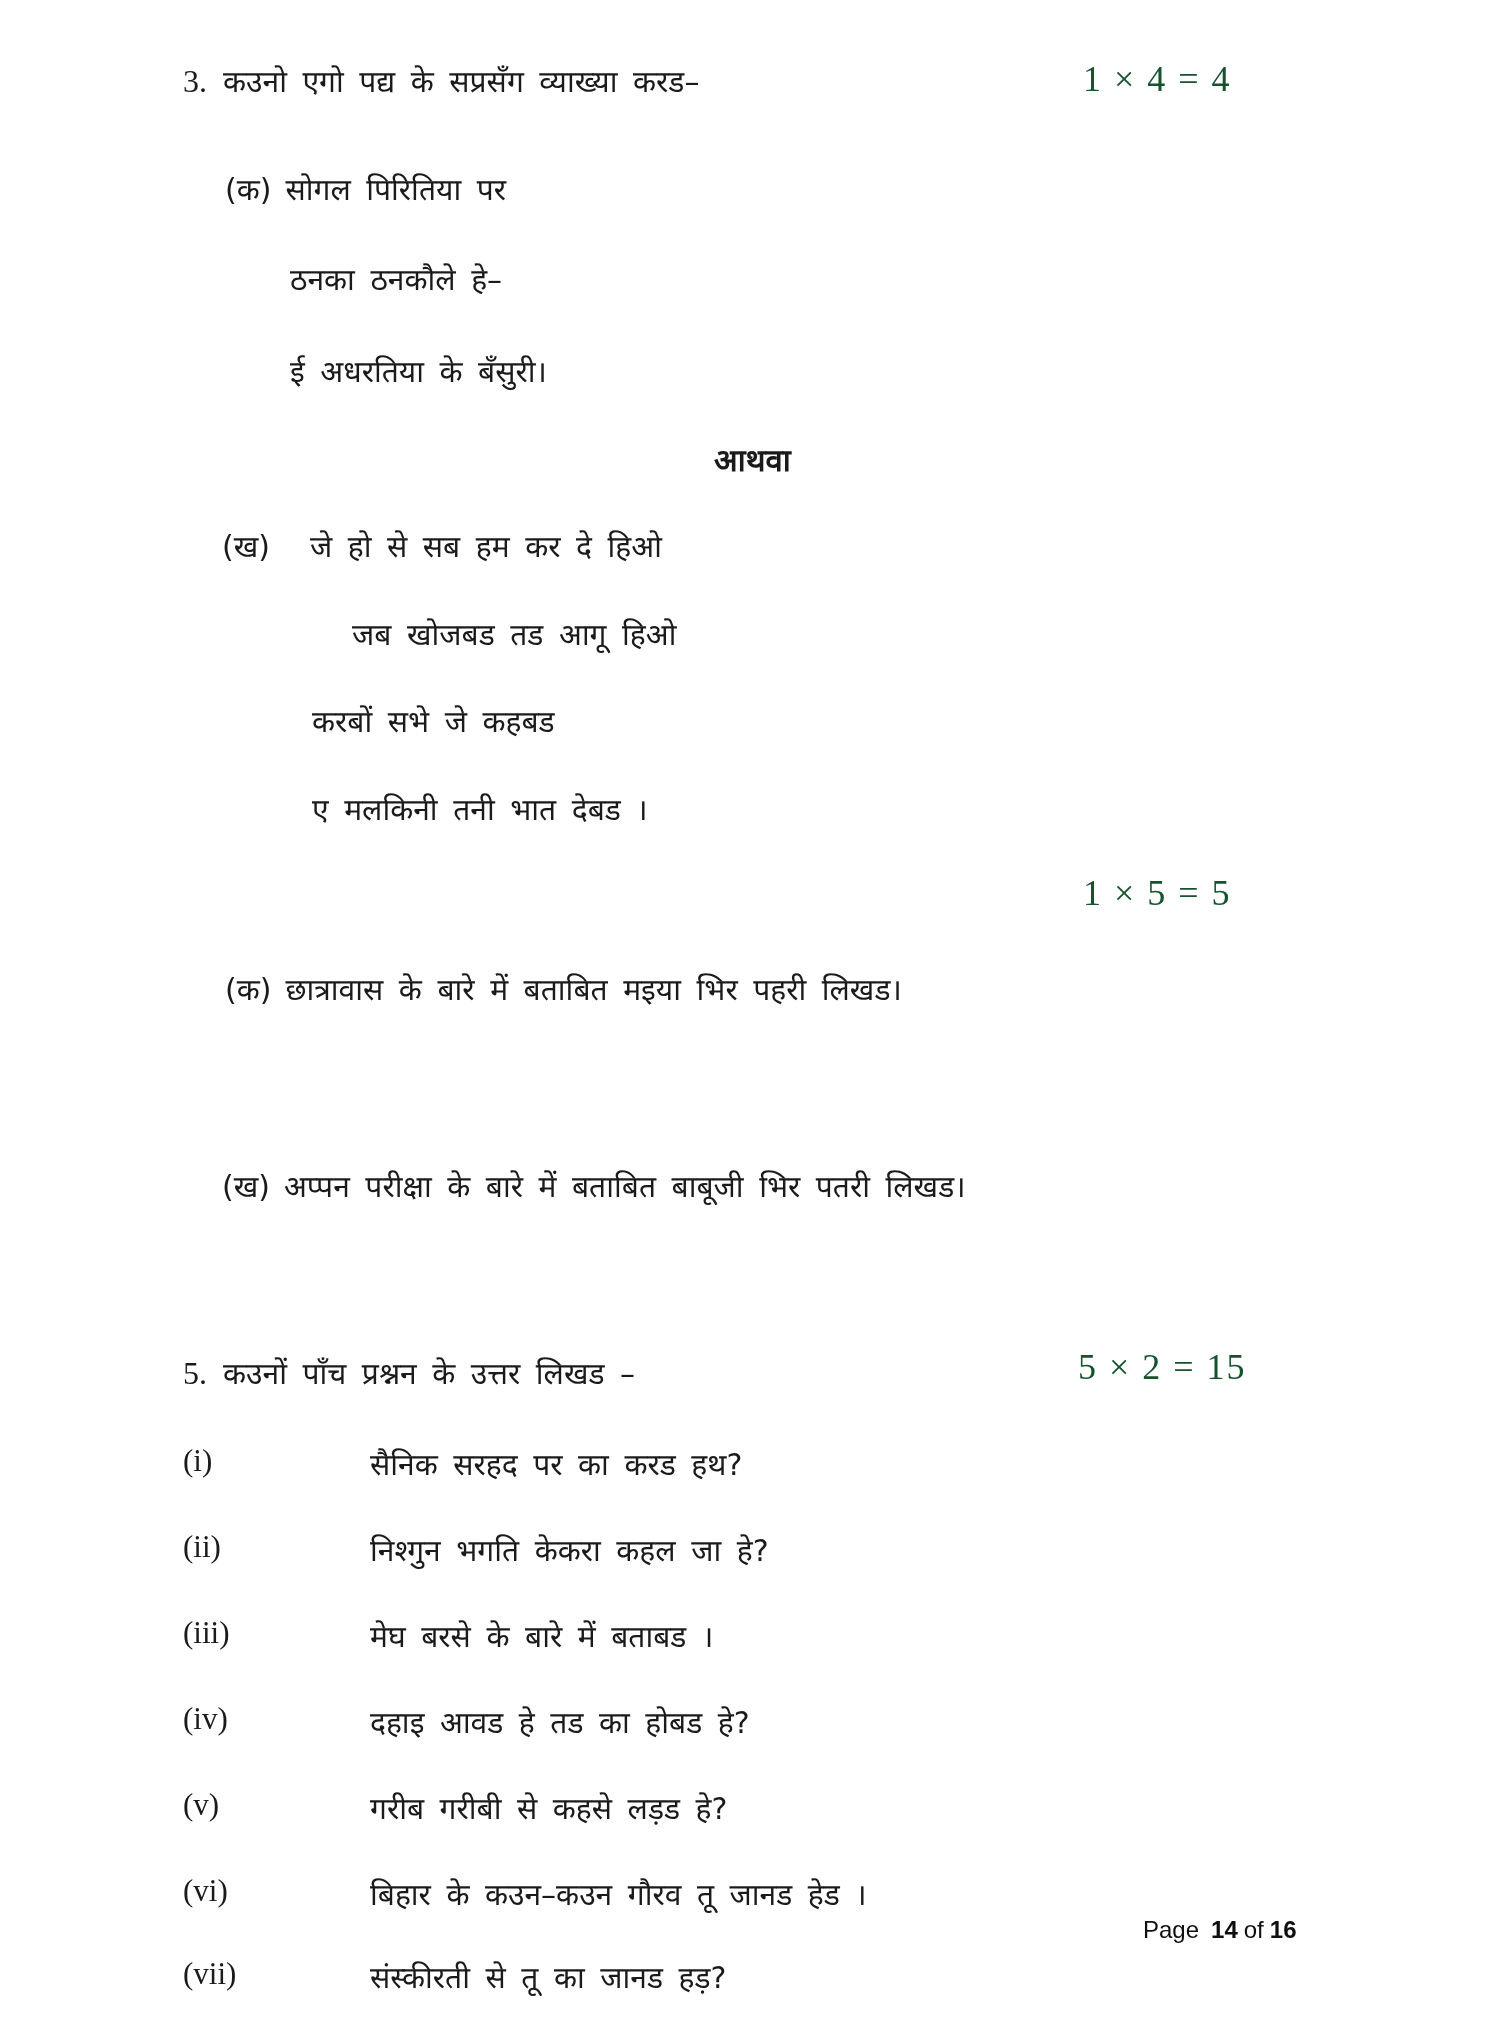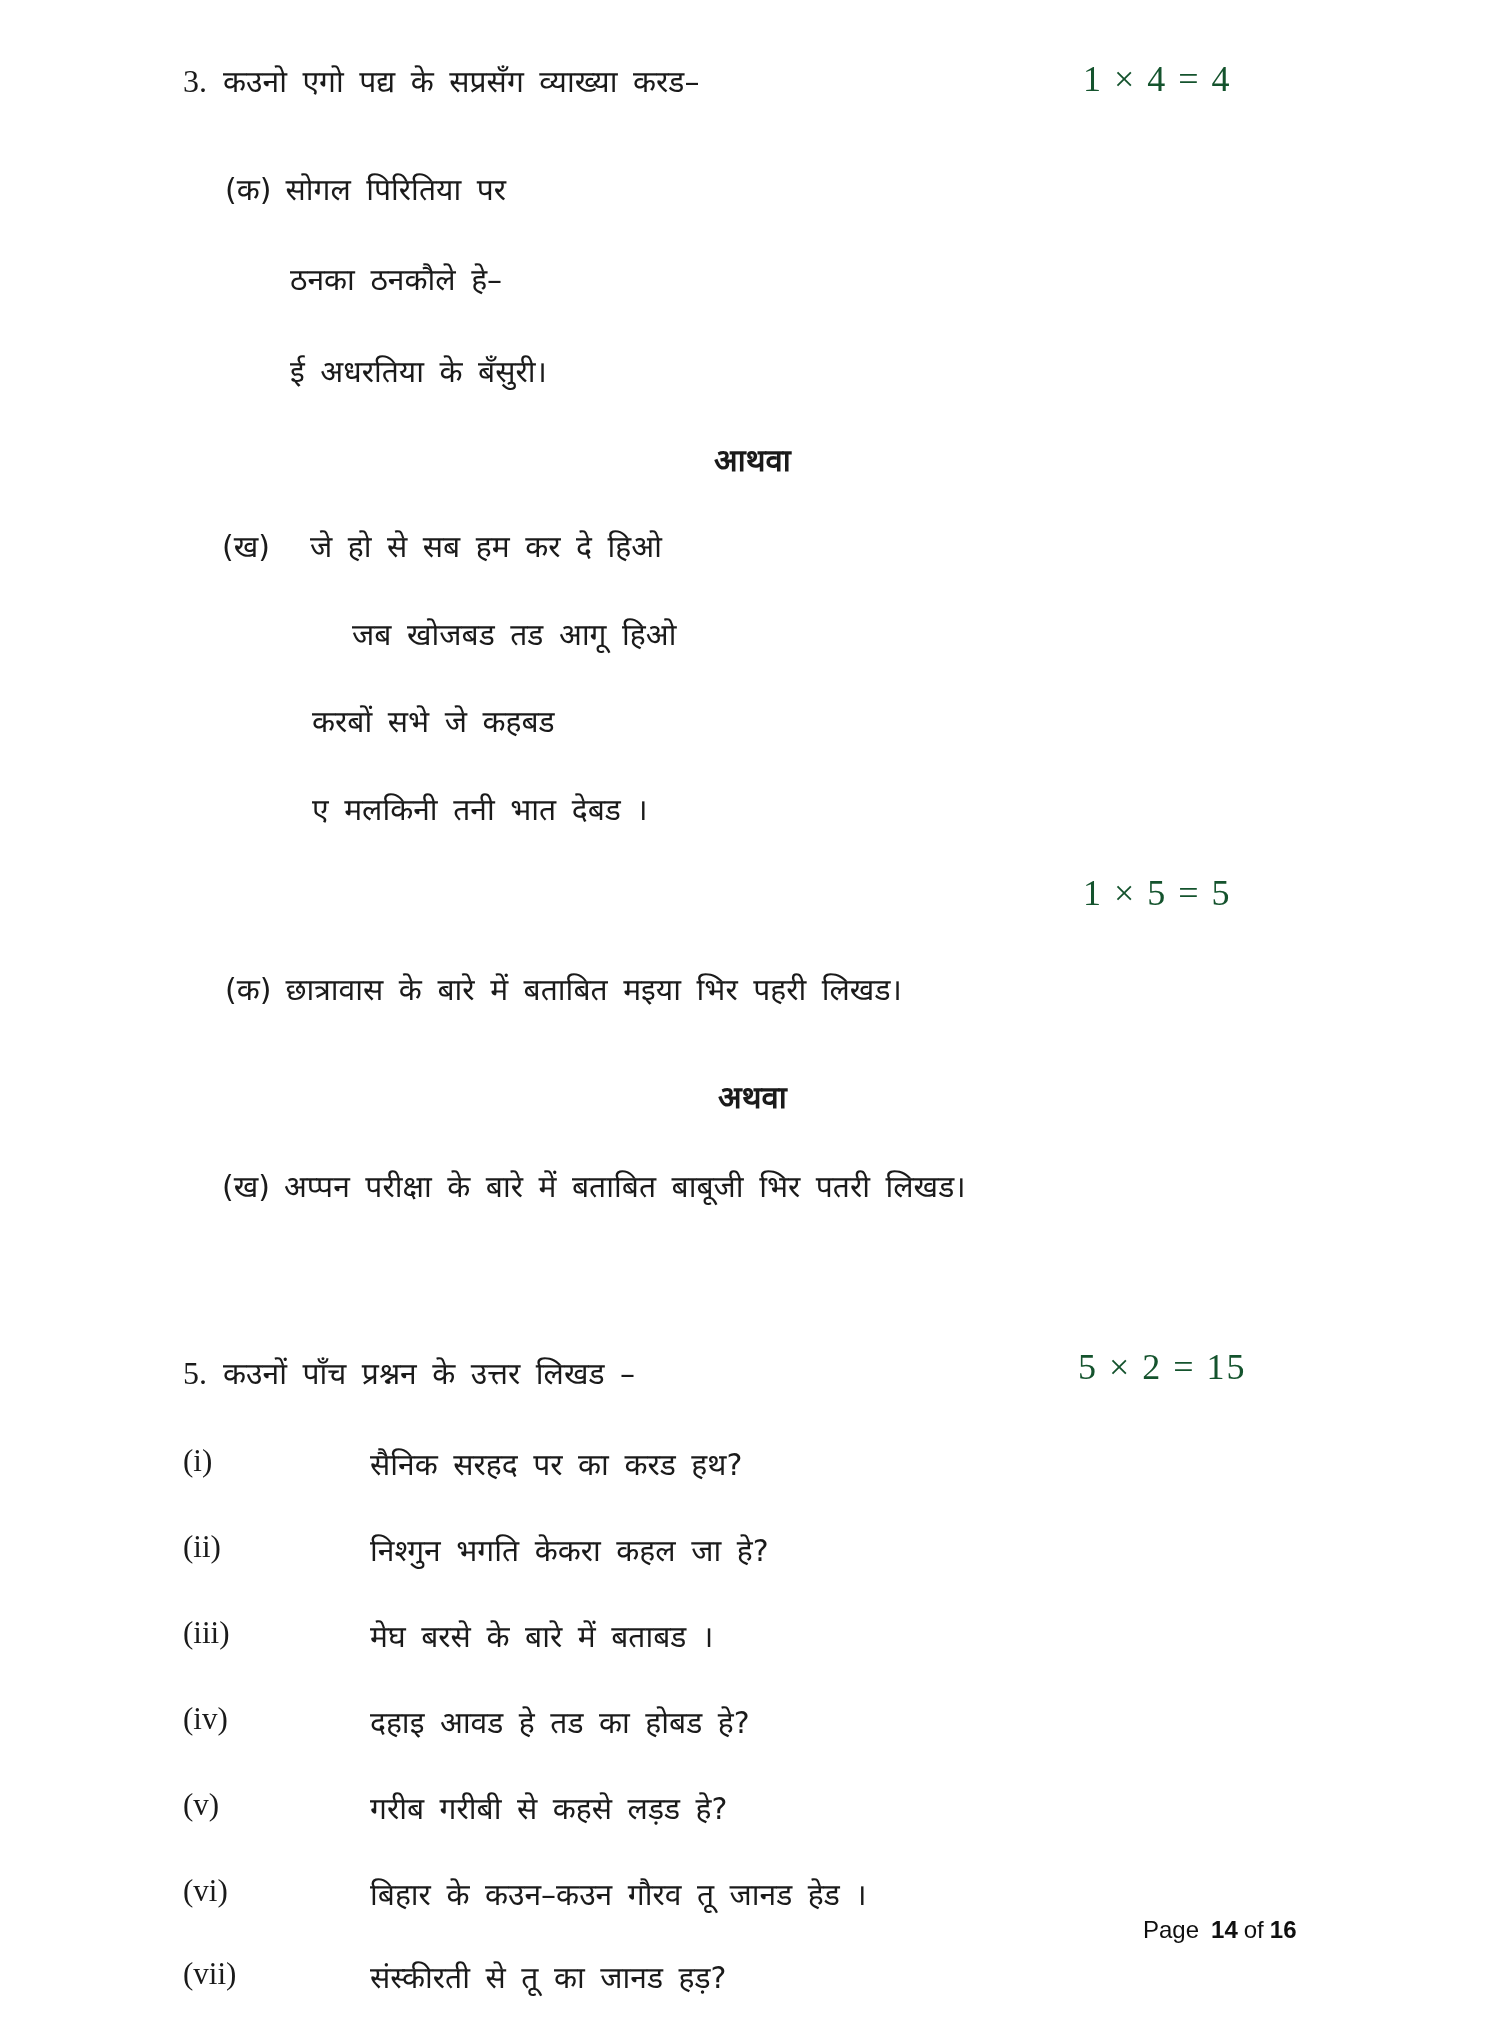--- a/index.html
+++ b/index.html
@@ -73,21 +73,20 @@
   <div class="abs dv" style="left:312px; top:613px;margin-left:40px;">जब खोजबड तड आगू हिओ</div>
   <div class="abs dv" style="left:312px; top:700px;">करबों सभे जे कहबड</div>
   <div class="abs dv" style="left:312px; top:788px;">ए मलकिनी तनी भात देबड ।</div>
 
   <div class="abs marks" style="left:1083px; top:872px;">1 × 5 = 5</div>
 
   <div class="abs dv" style="left:225px; top:968px;">
     <span class="optlabel">(क)</span><span>छात्रावास के बारे में बताबित मइया भिर पहरी लिखड।</span>
   </div>
 
-  <div class="abs center-head" style="top:1075px;">अथवा</div>
 
   <div class="abs dv" style="left:222px; top:1165px;">
     <span class="optlabel">(ख)</span><span>अप्पन परीक्षा के बारे में बताबित बाबूजी भिर पतरी लिखड।</span>
   </div>
 
 
   <div class="abs dv" style="left:183px; top:1352px;">
     <span class="qnum">5.</span><span>कउनों पाँच प्रश्नन के उत्तर लिखड –</span>
   </div>
   <div class="abs marks" style="left:1078px; top:1346px;">5 × 2 = 15</div>

